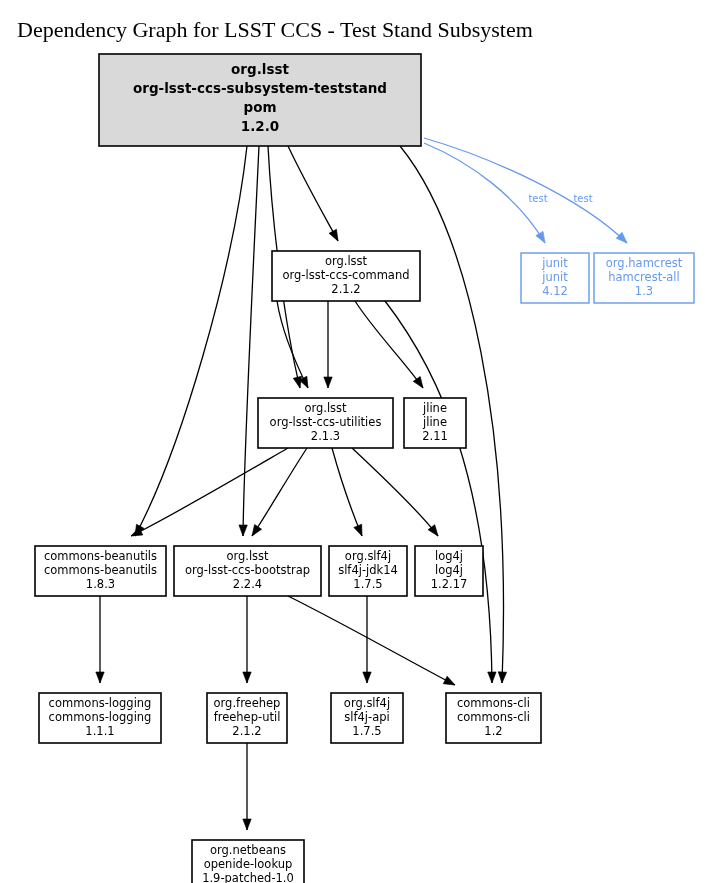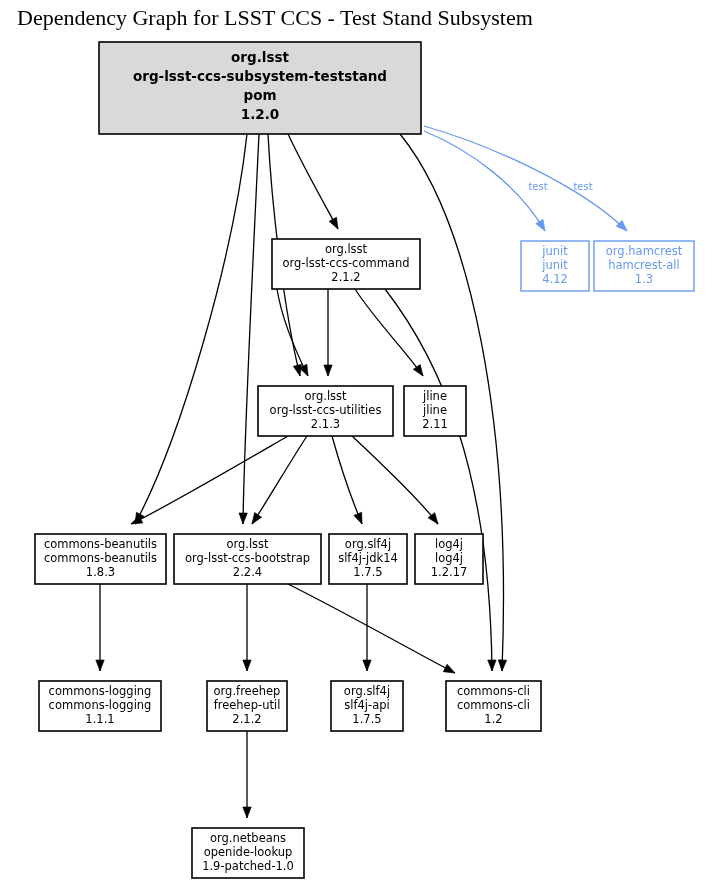--- a/index.html
+++ b/index.html
@@ -10,20 +10,21 @@
   body {
     width: 728px;
     height: 883px;
     font-family: "DejaVu Sans", sans-serif;
     overflow: hidden;
   }
   #graph-root {
     position: relative;
     width: 728px;
     height: 772px;
+    margin-top: 12px;
   }
   svg.graph-canvas {
     display: block;
     width: 728px;
     height: 883px;
   }
   .graph-title {
     font-family: "Liberation Serif", "DejaVu Serif", serif;
     font-size: 22px;
     fill: #000000;

